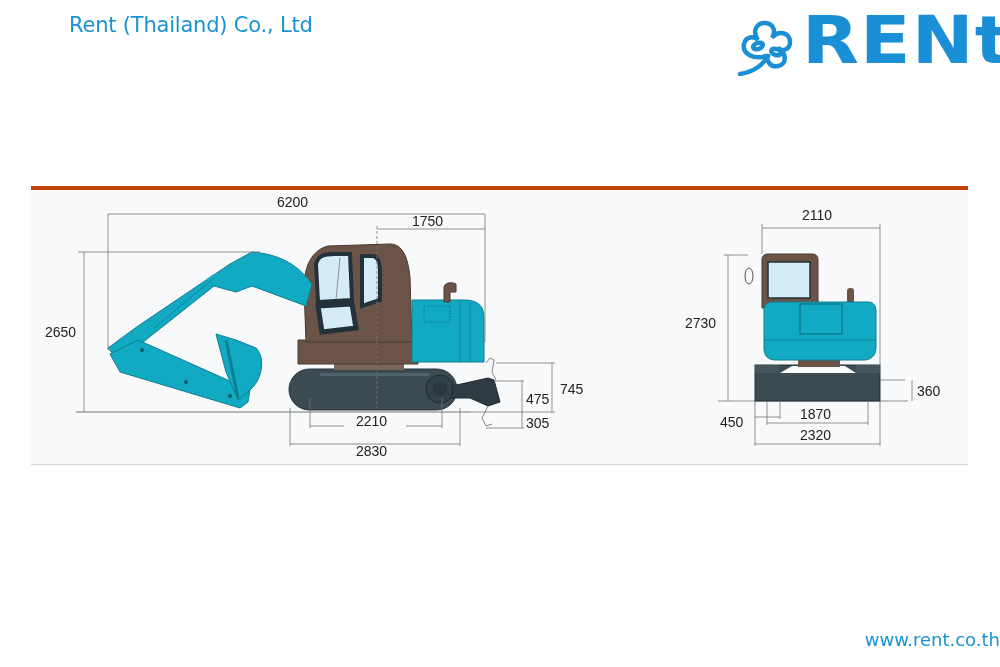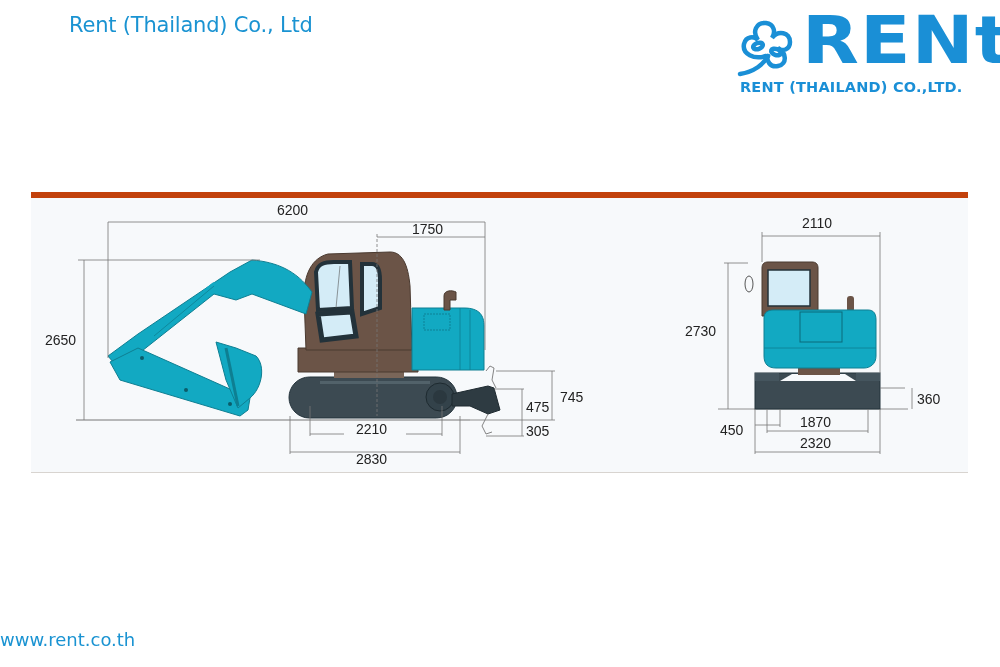--- a/index.html
+++ b/index.html
@@ -1,41 +1,40 @@
 <!DOCTYPE html>
 <html><head>
 <meta charset="utf-8">
 <style>
   html, body { margin: 0; padding: 0; }
   body { width: 1000px; height: 667px; background: #ffffff; position: relative; overflow: hidden; font-family: "Liberation Sans", sans-serif; }
   .company-title { position: absolute; left: 33px; top: 13px; font-family: "DejaVu Sans", sans-serif; font-size: 21px; color: #1a93d2; letter-spacing: -0.2px; margin-left: 36px; }
   .logo { position: absolute; left: 736px; top: 16px; width: 236px; height: 84px; }
   .logo-word { position: absolute; left: 66px; top: -8px; font-family: "DejaVu Sans", sans-serif; font-weight: bold; font-size: 66px; color: #1a8fd6; letter-spacing: 1px; line-height: 1; transform: scaleX(1.12); transform-origin: left top; }
   .logo-sub { position: absolute; left: 4px; top: 63px; font-family: "DejaVu Sans", sans-serif; font-weight: bold; font-size: 14.5px; color: #1a8fd6; white-space: nowrap; letter-spacing: 0.2px; }
-  .panel { position: absolute; left: 31px; top: 192px; width: 937px; height: 274px; background: #f7f9fb; border-top: 6px solid #c2410c; border-bottom: 1px solid #d8d4d0; }
+  .panel { position: absolute; left: 31px; top: 186px; width: 937px; height: 274px; background: #f7f9fb; border-top: 4px solid #c2410c; border-bottom: 1px solid #d8d4d0; }
   .drawing { position: absolute; left: 0; top: 0; }
   .dim { font-family: "Liberation Sans", sans-serif; font-size: 14px; fill: #222; }
-  .footer-url { position: absolute; left: 0; width: 1000px; top: 629px; text-align: left; font-family: "DejaVu Sans", sans-serif; font-size: 18px; color: #1a93d2; }
+  .footer-url { position: absolute; left: 0; width: 1000px; top: 629px; text-align: right; font-family: "DejaVu Sans", sans-serif; font-size: 18px; color: #1a93d2; }
 </style>
 </head>
 <body>
 
 <div class="company-title">Rent (Thailand) Co., Ltd</div>
 
 <div class="logo">
   <svg width="66" height="62" viewBox="0 0 66 62" style="position:absolute;left:0;top:0">
     <g fill="none" stroke="#1a8fd6" stroke-width="4.5" stroke-linecap="round">
       <path d="M30 40 C18 44 6 38 8 28 C10 20 18 20 22 24 C16 16 20 6 30 7 C38 8 40 16 36 22 C42 14 54 16 54 26 C54 34 46 36 42 32 C50 36 52 48 42 50 C34 52 30 44 32 40"></path>
       <path d="M32 40 C28 48 18 56 4 58"></path>
       <ellipse cx="22" cy="30" rx="5" ry="3" transform="rotate(-20 22 30)"></ellipse>
       <ellipse cx="40" cy="36" rx="5" ry="3" transform="rotate(20 40 36)"></ellipse>
     </g>
   </svg>
   <div class="logo-word">RENt</div>
-  <div class="logo-sub">RENT (THAILAND) CO.,LTD.</div>
 </div>
 
 <div class="panel">
   <svg class="drawing" width="937" height="274" viewBox="31 202 937 274">
 
     <g>
 
       <line x1="76" y1="424" x2="470" y2="424" stroke="#777" stroke-width="1"></line>
 
       <rect x="289" y="381" width="168" height="41" rx="20.5" fill="#3c4a52" stroke="#23323a"></rect>

